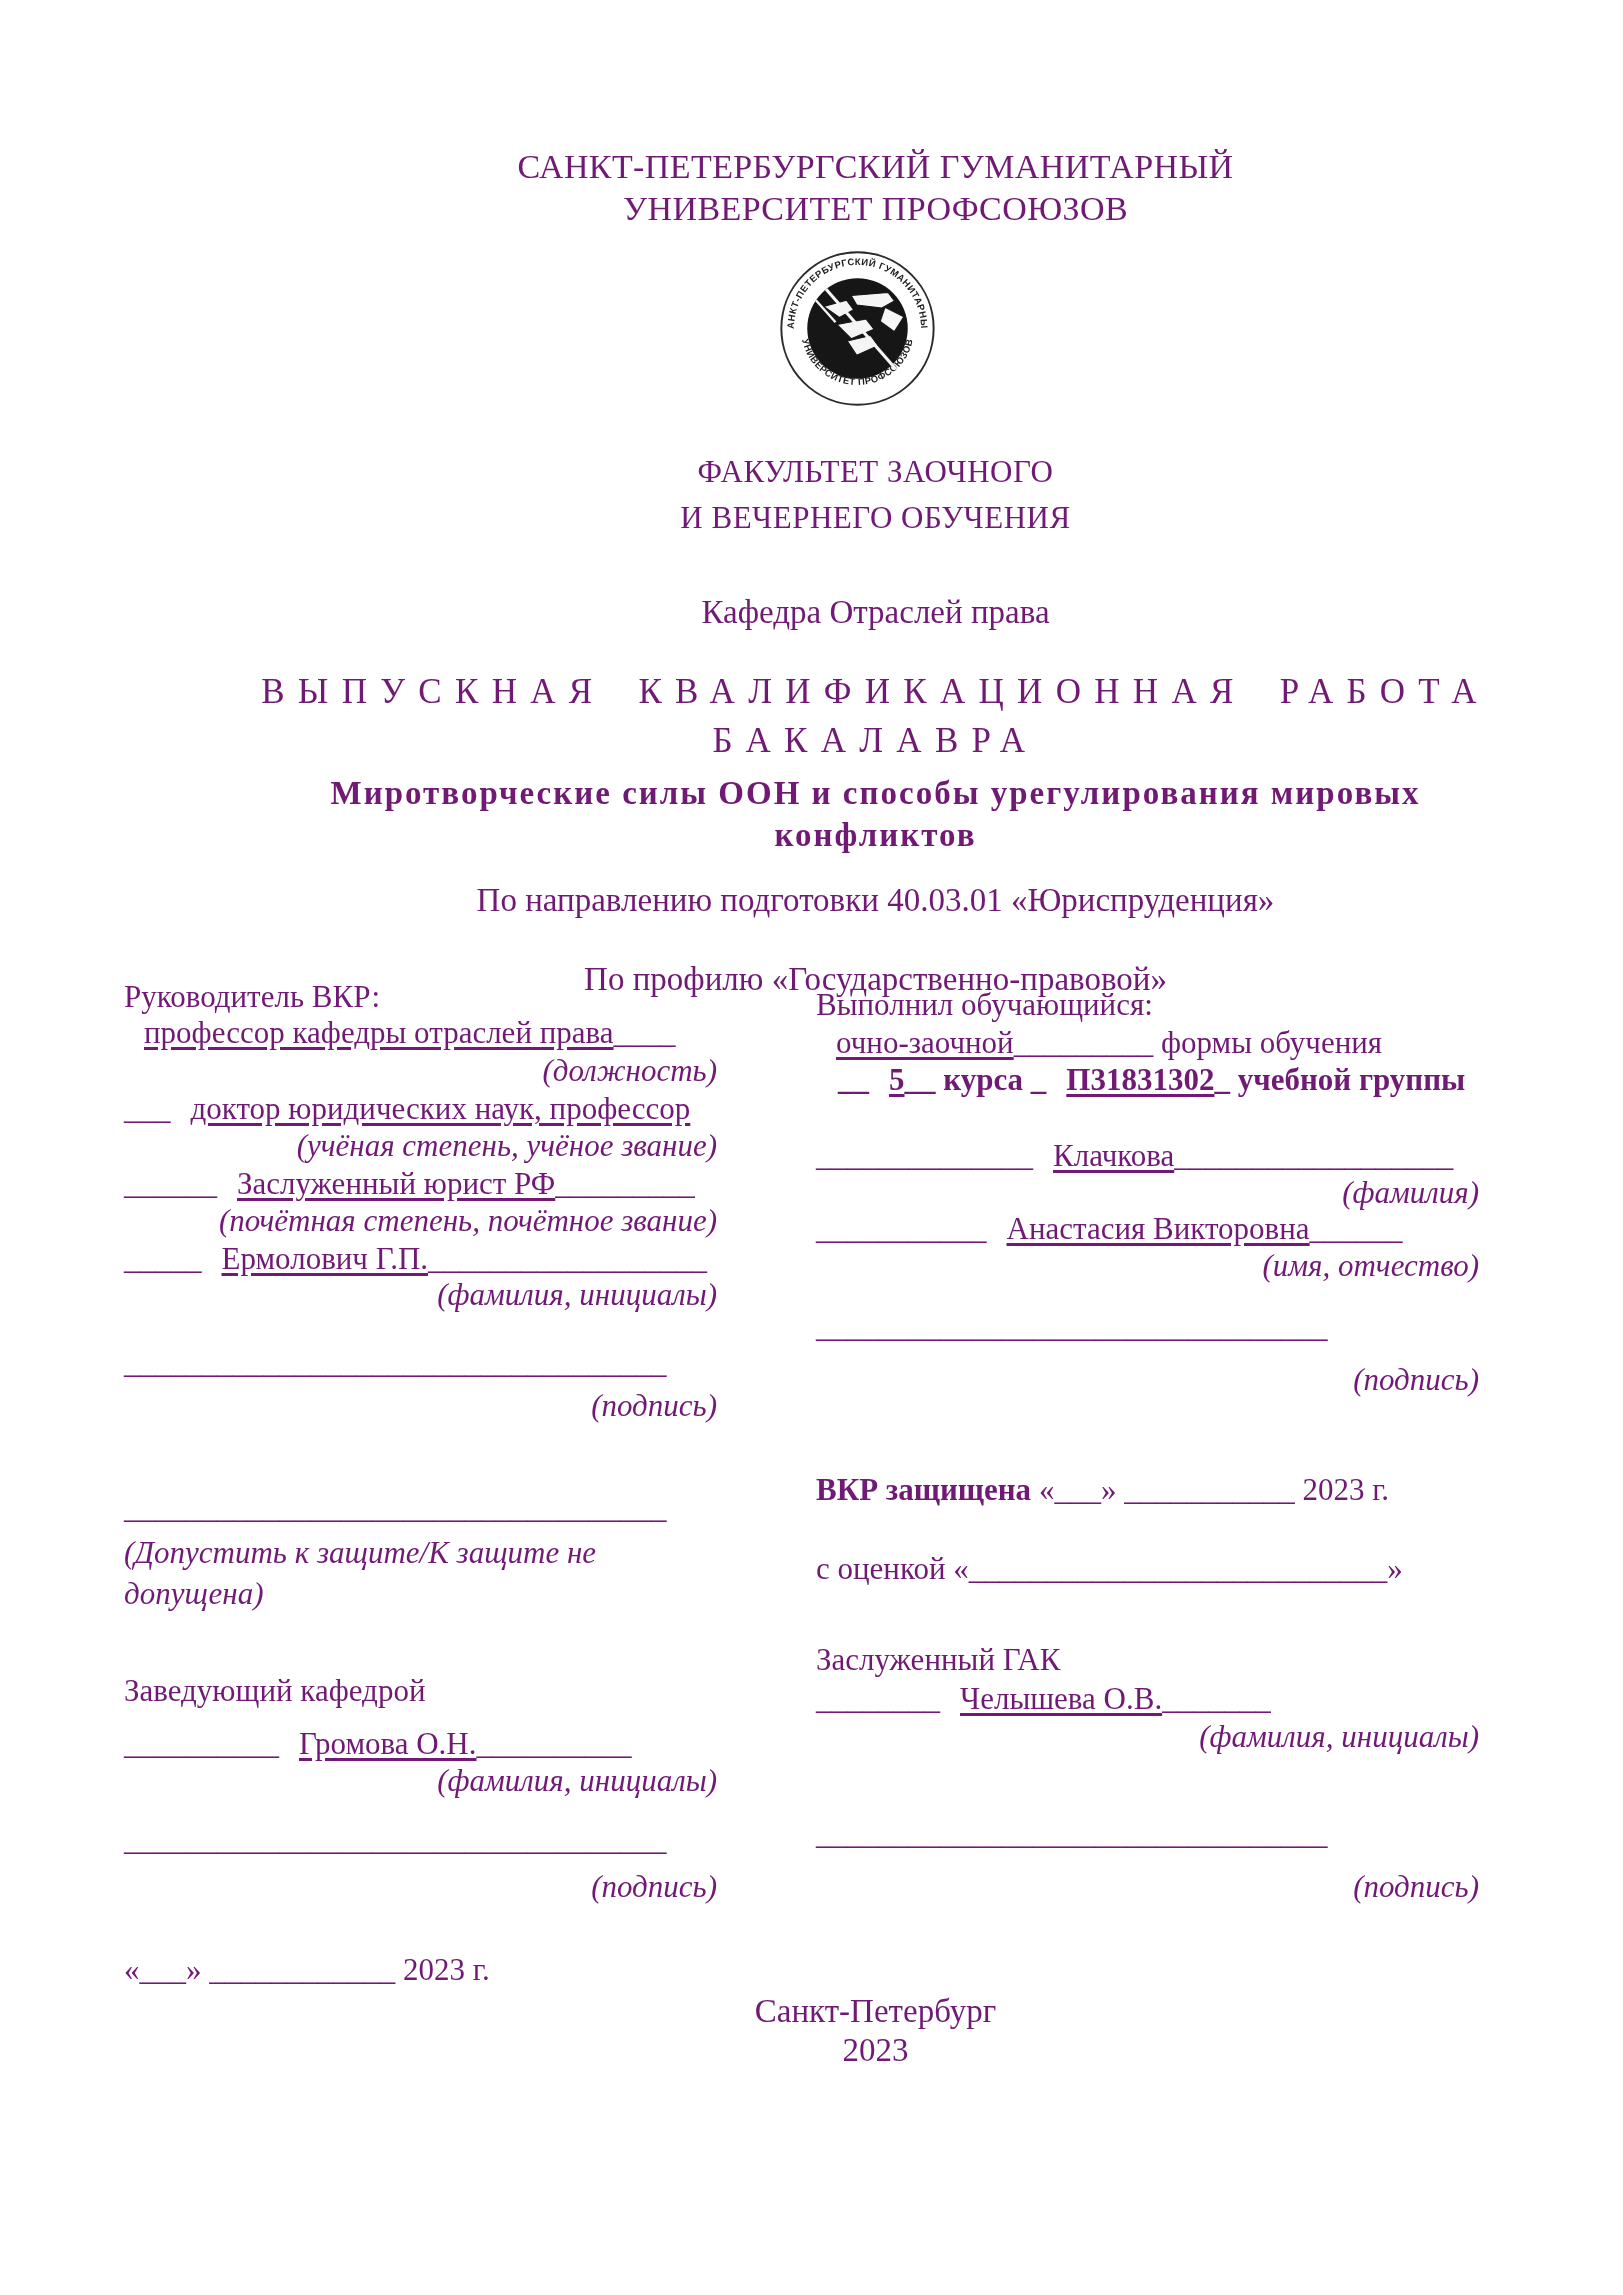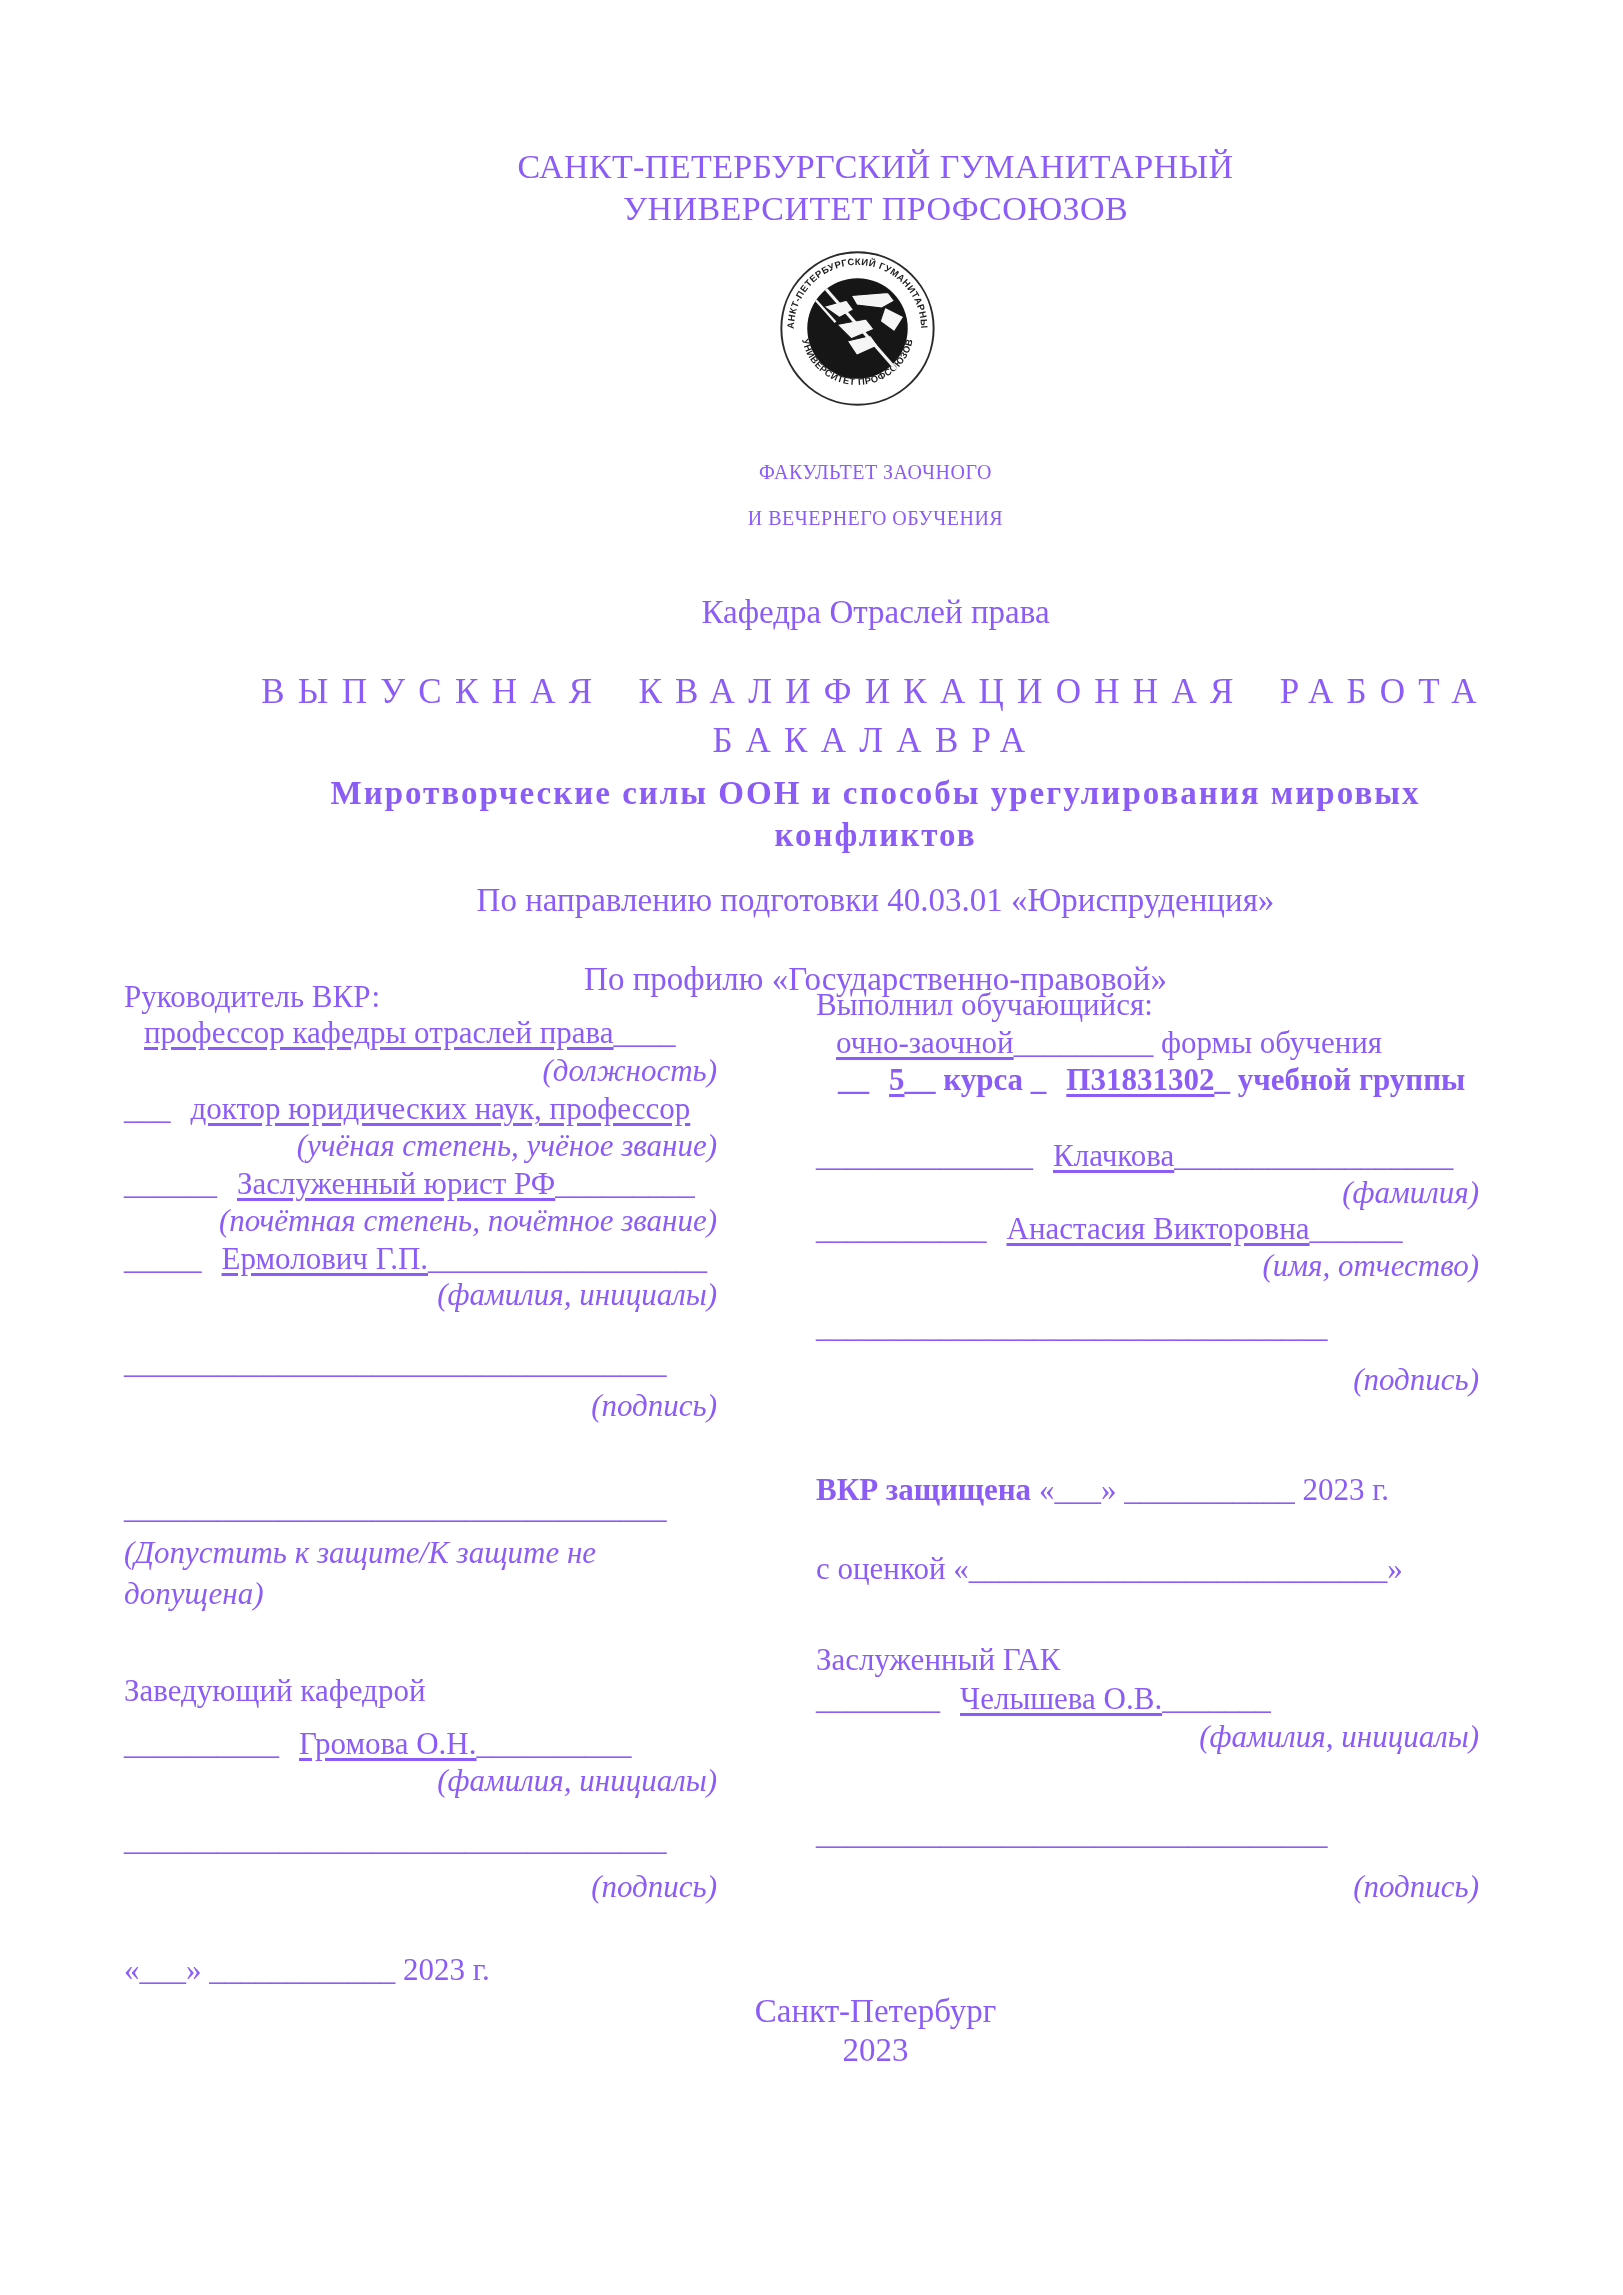--- a/index.html
+++ b/index.html
@@ -1,29 +1,29 @@
 <!DOCTYPE html>
 <html style="font-size:12.6px"><head>
 <meta charset="utf-8">
 <style>
   html,body{margin:0;padding:0;background:#ffffff;}
   .page{
     position:relative;
     width:1623px;
     height:2295px;
     background:#ffffff;
-    color:#8b5cf6;
+    color:#701a75;
     font-family:"Liberation Serif", serif;
     overflow:hidden;
   }
   .abs{position:absolute;}
   
   .center-area{left:232px;width:1287px;text-align:center;}
   .header{top:146px;font-size:34px;line-height:42px;letter-spacing:0.4px;}
-  .faculty{top:449px;font-size:20px;line-height:46px;letter-spacing:0.5px;}
+  .faculty{top:449px;font-size:31px;line-height:46px;letter-spacing:0.5px;}
   .dept{top:594px;font-size:33px;}
   .worktype{top:667px;font-size:35px;line-height:49px;letter-spacing:13.3px;word-spacing:11px;}
   .topic{top:772px;font-size:33px;line-height:42px;font-weight:bold;letter-spacing:2px;}
   .direction{top:882px;font-size:33px;}
   .profile{top:961px;font-size:33px;}
   .citywrap{top:1992px;font-size:33px;line-height:39px;}
   .logo{left:779px;top:250px;width:157px;height:157px;}
 
   .line{position:absolute;font-size:31px;line-height:38px;white-space:nowrap;}
   .lc{left:124px;width:593px;}

